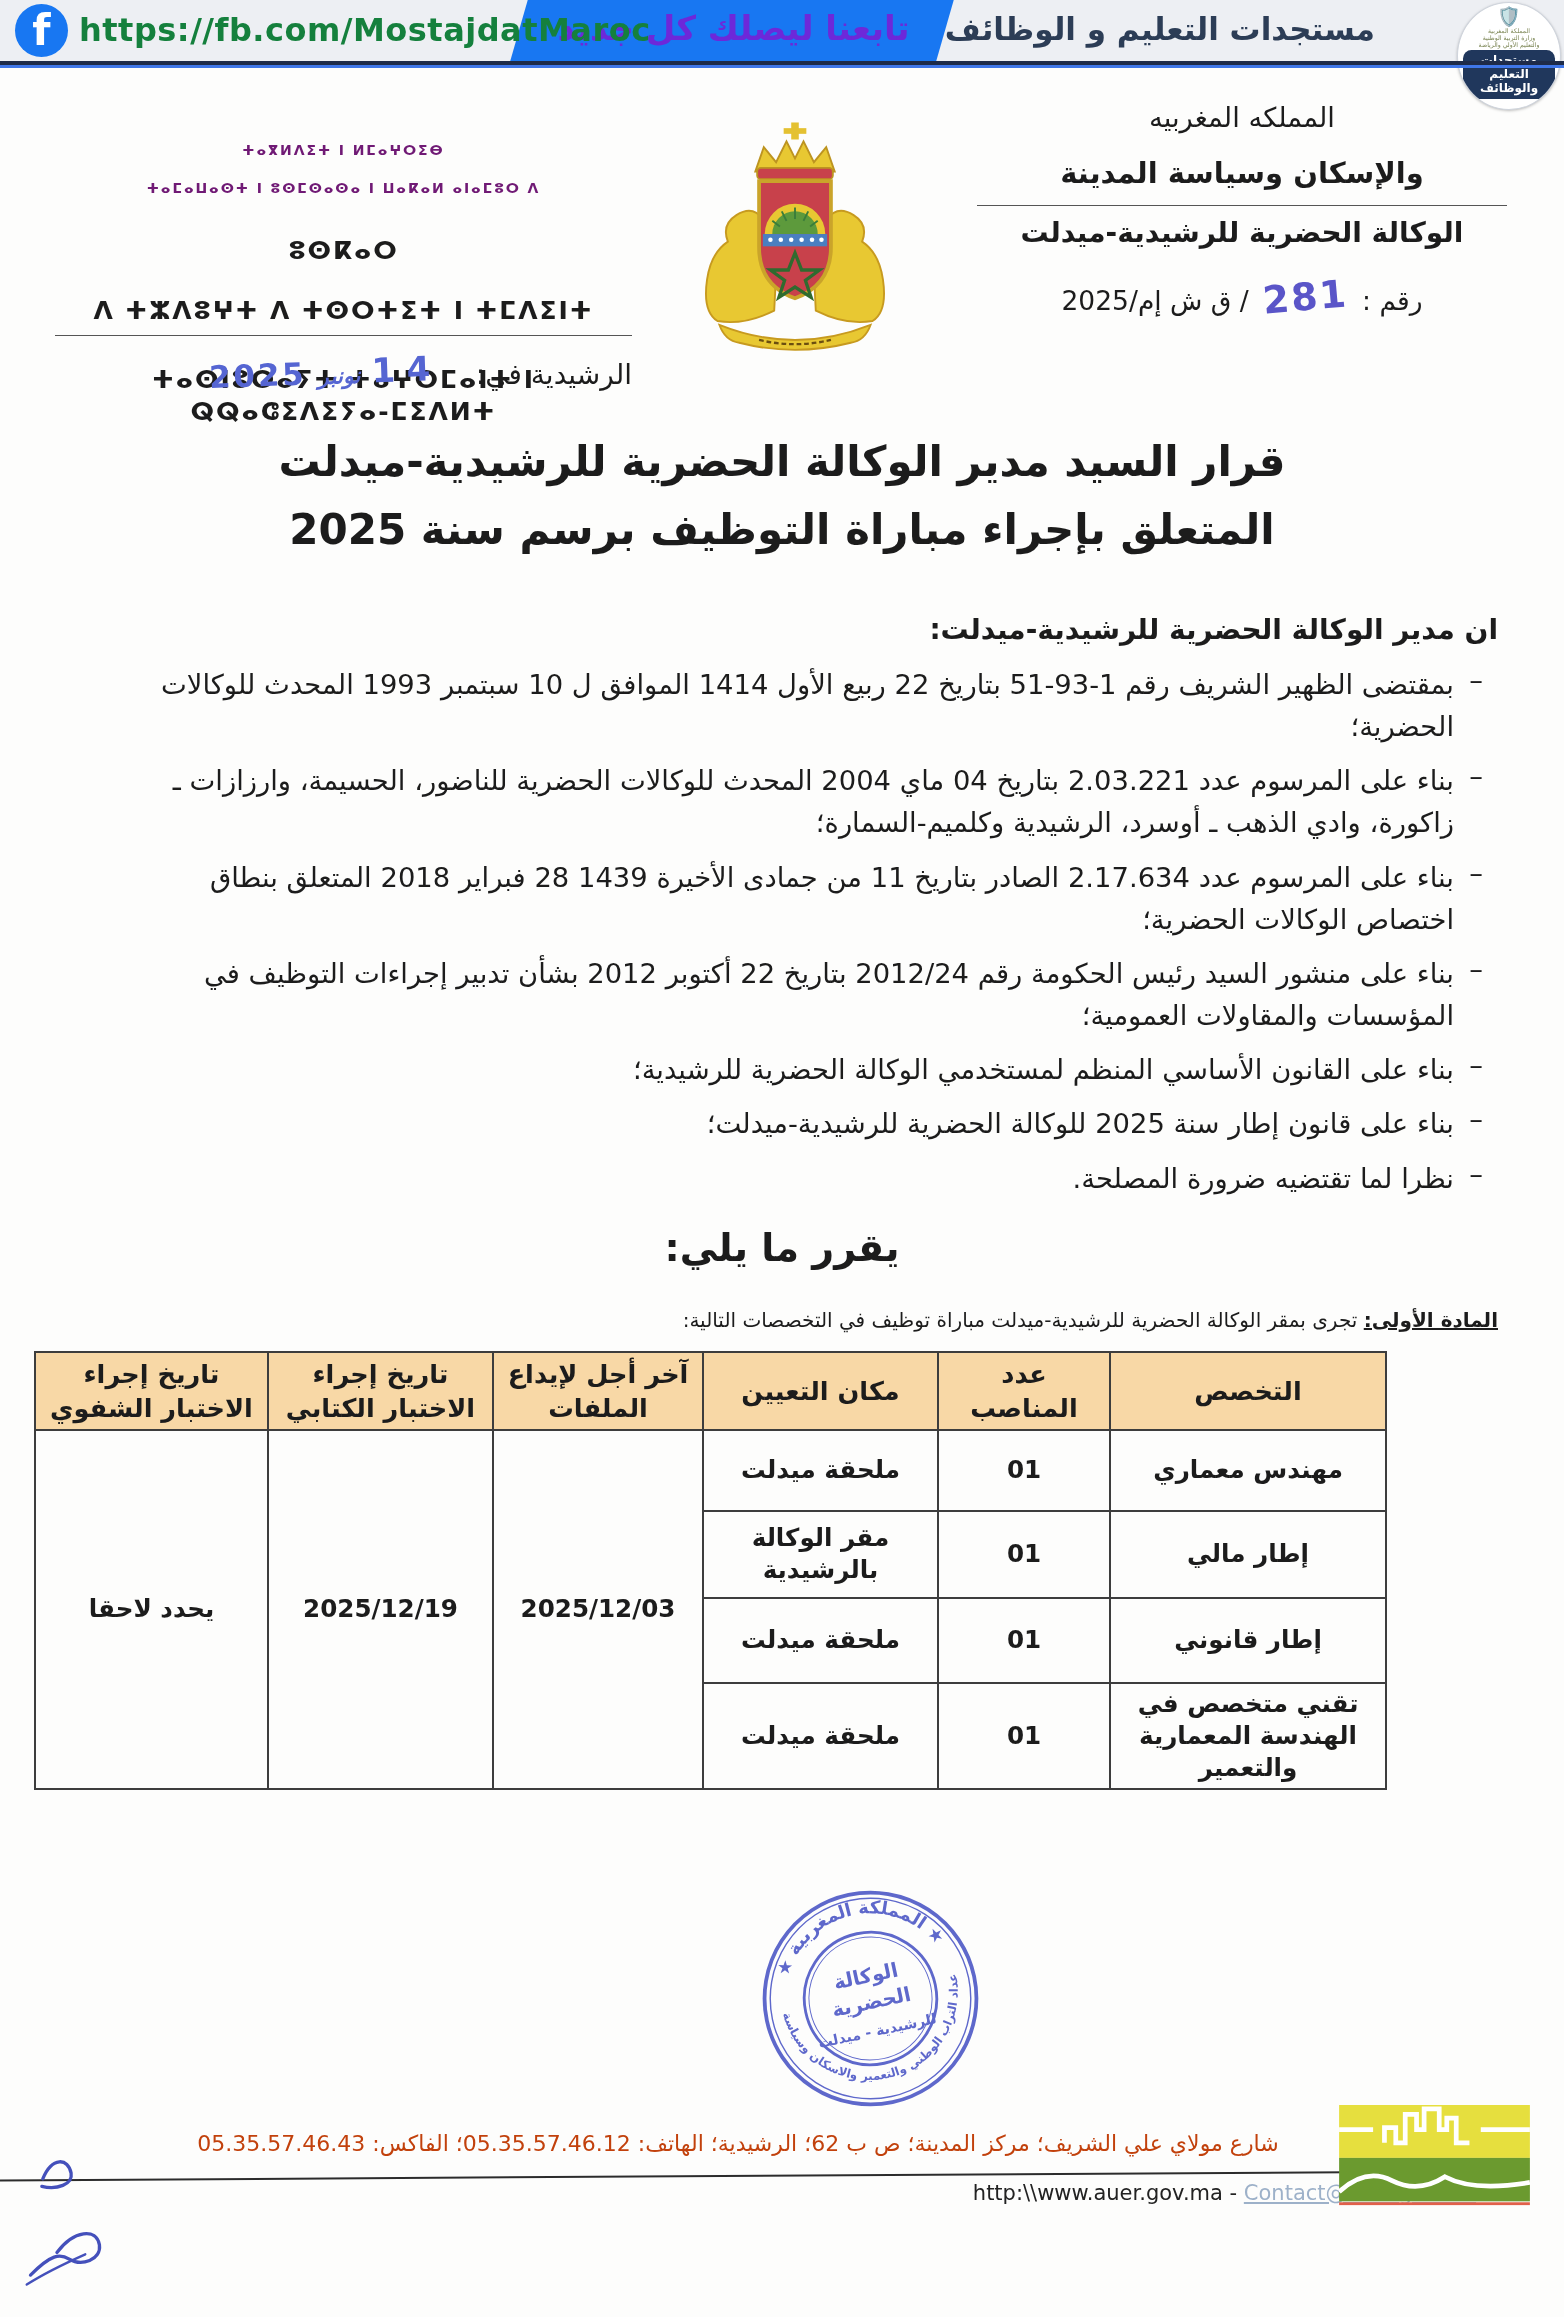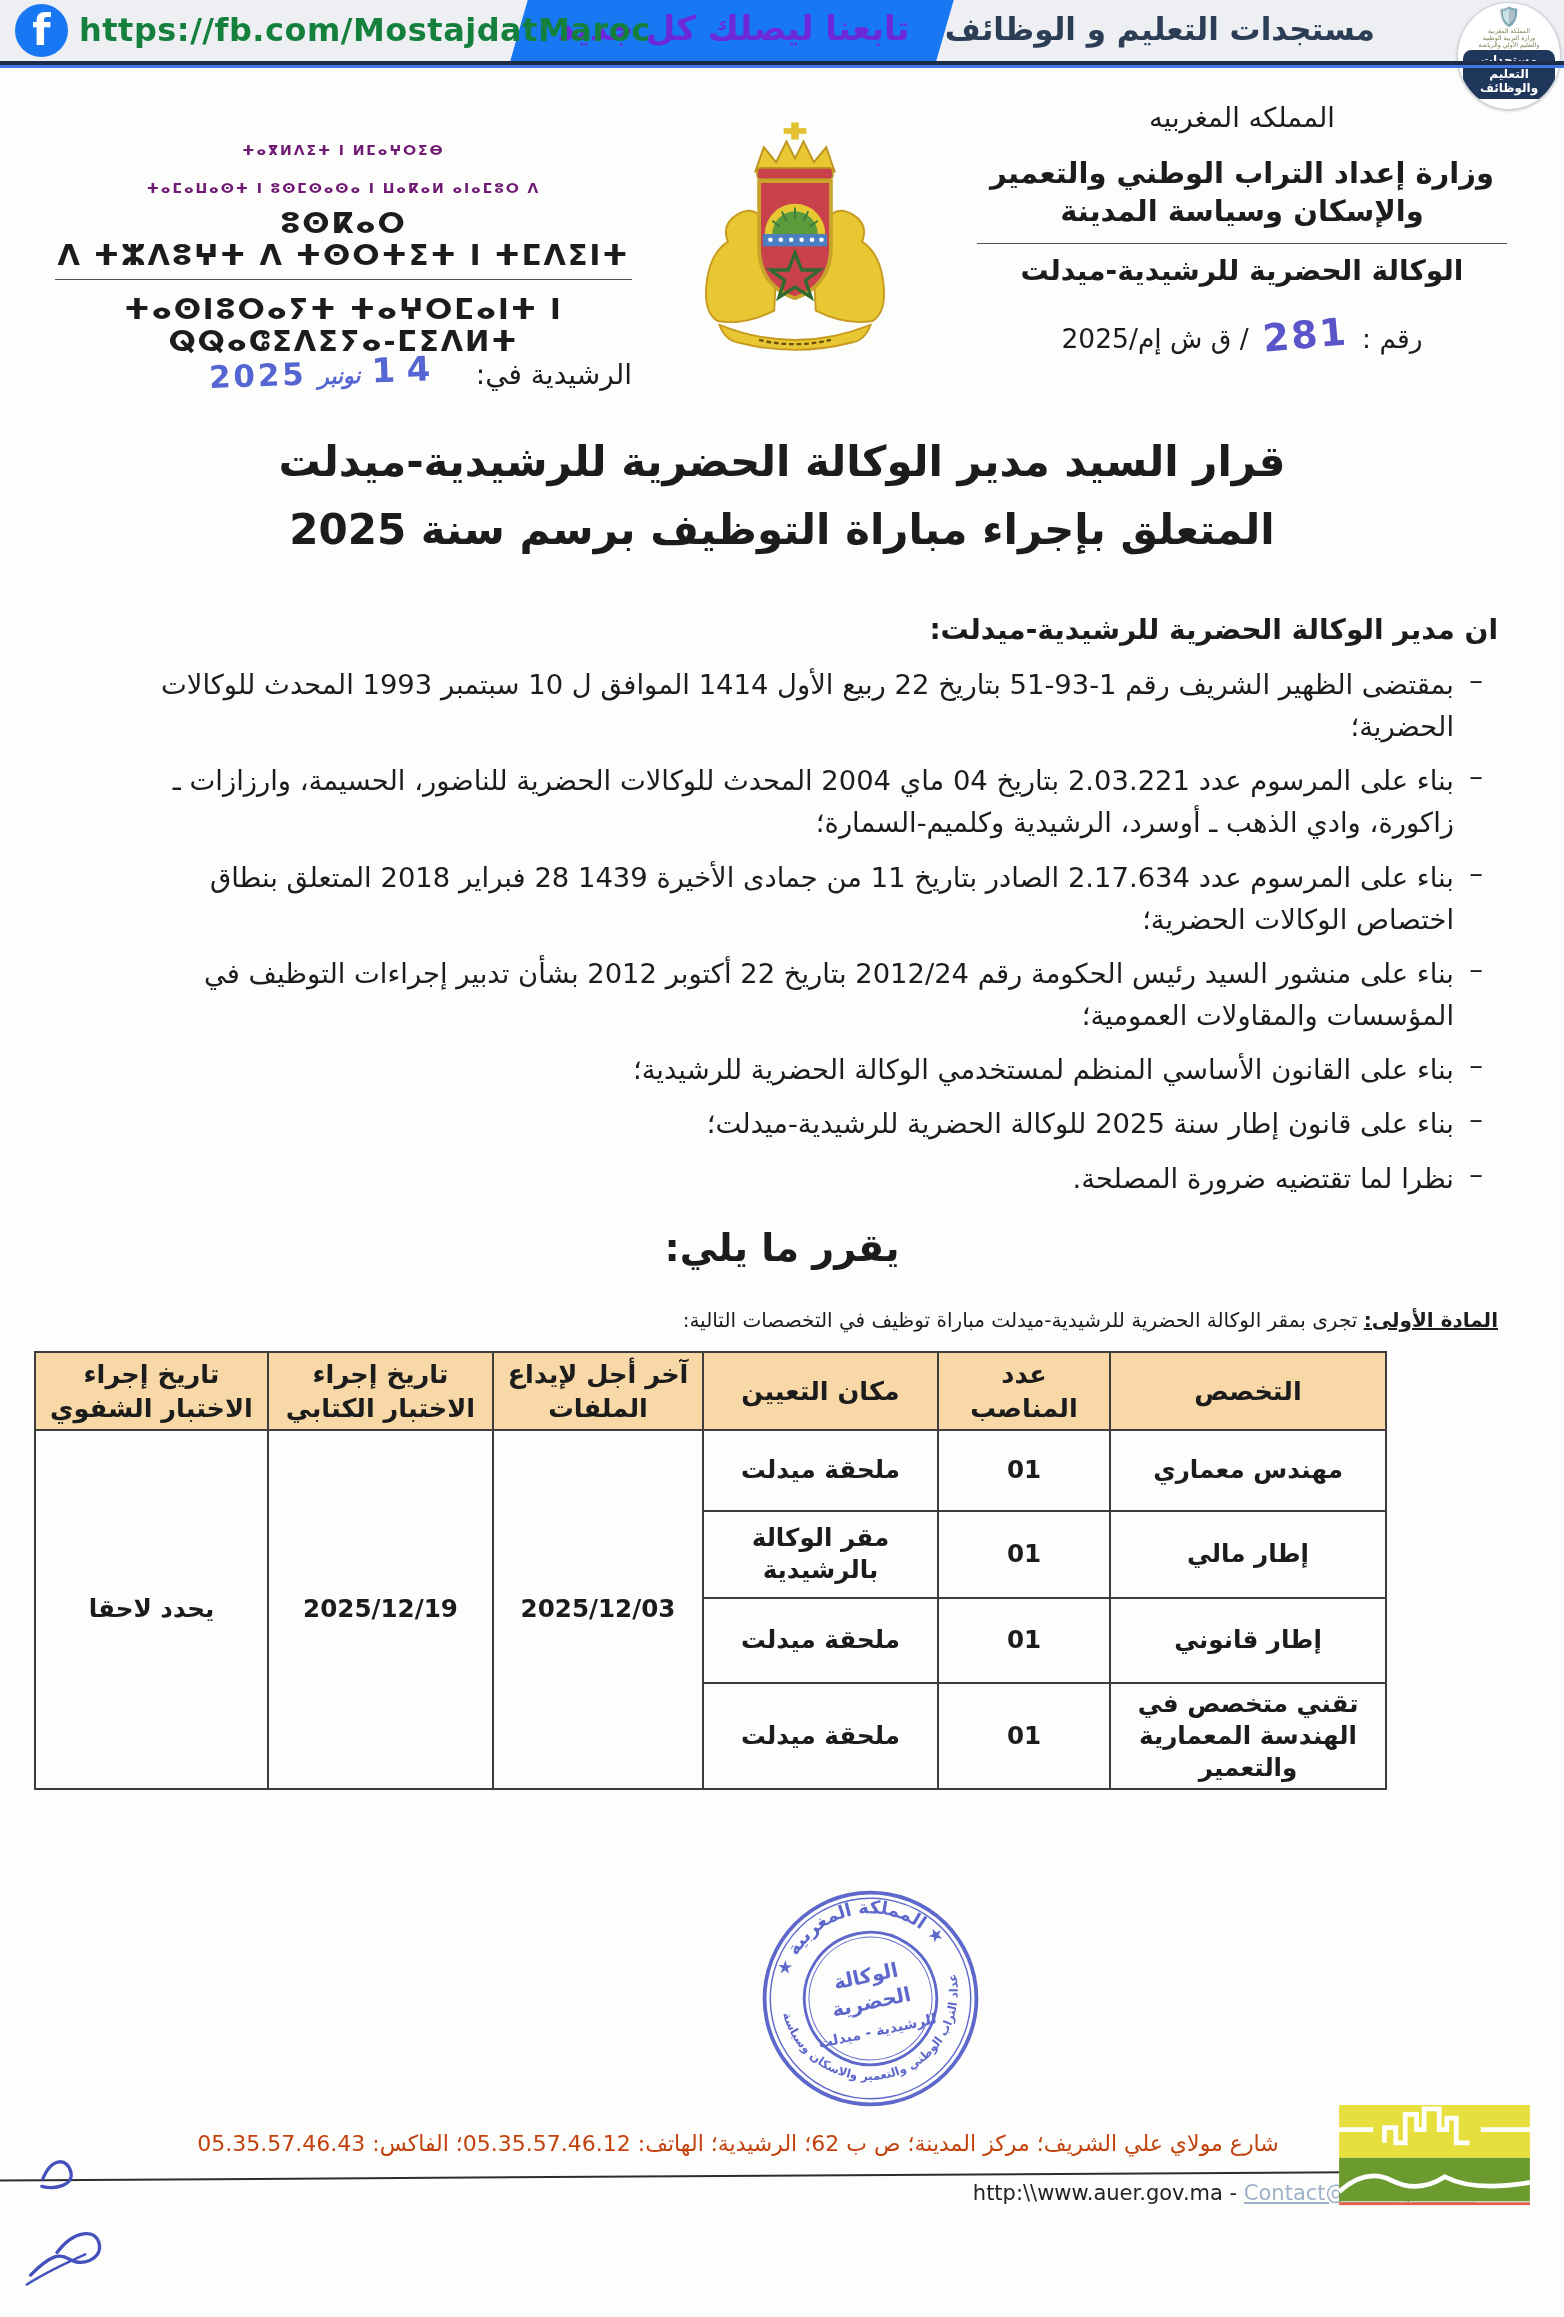--- a/index.html
+++ b/index.html
@@ -32,21 +32,21 @@
   .lh-right{position:absolute;right:57px;top:102px;width:530px;text-align:center;direction:rtl;}
   .lh-kingdom{font-size:27.4px;font-weight:400;}
   .lh-ministry{font-size:29px;font-weight:700;line-height:38px;margin-top:21px;}
   .lh-rule-r{border:none;border-top:1.9px solid #555;margin:13.2px 0 9.5px;}
   .lh-agency{font-size:28px;font-weight:700;margin-top:5.7px;}
   .lh-ref{font-size:26.5px;margin-top:26.5px;direction:rtl;}
   .hand-num{color:#5a55c8;font-weight:700;font-size:38px;display:inline-block;
             transform:rotate(-5deg);letter-spacing:1.9px;padding:0 5.7px;}
   .lh-left{position:absolute;left:55px;top:131px;width:577px;text-align:center;}
   .tif{font-size:14px;letter-spacing:1.9px;color:#701a75;line-height:38px;font-weight:600;}
-  .tif-small{font-size:29px;letter-spacing:1.9px;line-height:32px;font-weight:600;}
+  .tif-small{font-size:25px;letter-spacing:1.9px;line-height:32px;font-weight:600;margin-top:28px;}
   .lh-rule-l{border:none;border-top:1.9px solid #555;margin:7.6px 0 13.2px;}
   .place-row{position:absolute;left:55px;top:352px;width:577px;display:flex;direction:rtl;
              gap:34px;align-items:baseline;justify-content:flex-start;}
   .place-label{font-size:28px;}
   .date-stamp{display:flex;direction:rtl;align-items:baseline;gap:11.4px;color:#5565d2;
               font-weight:700;transform:rotate(-2deg);}
   .ds-day{font-size:34px;letter-spacing:11.4px;}
   .ds-month{font-size:22px;font-style:italic;}
   .ds-year{font-size:31px;letter-spacing:2.8px;}
   .coa{position:absolute;left:691px;top:118px;width:208px;height:251px;}
@@ -105,21 +105,20 @@
       <div>مستجدات التعليم</div>
       <div>والوظائف</div>
     </div>
   </div>
   <div class="topbar-border1"></div>
   <div class="topbar-border2"></div>
 
   <div class="lh-right">
     <div class="lh-kingdom">المملكه المغربيه</div>
     <div class="lh-ministry">
-      <div>وزارة إعداد التراب الوطني والتعمير</div>
       <div>والإسكان وسياسة المدينة</div>
     </div>
     <hr class="lh-rule-r">
     <div class="lh-agency">الوكالة الحضرية للرشيدية-ميدلت</div>
     <div class="lh-ref">
       <span>رقم :</span>
       <span class="hand-num" dir="ltr">281</span>
       <span>/ ق ش إم/2025</span>
     </div>
   </div>

